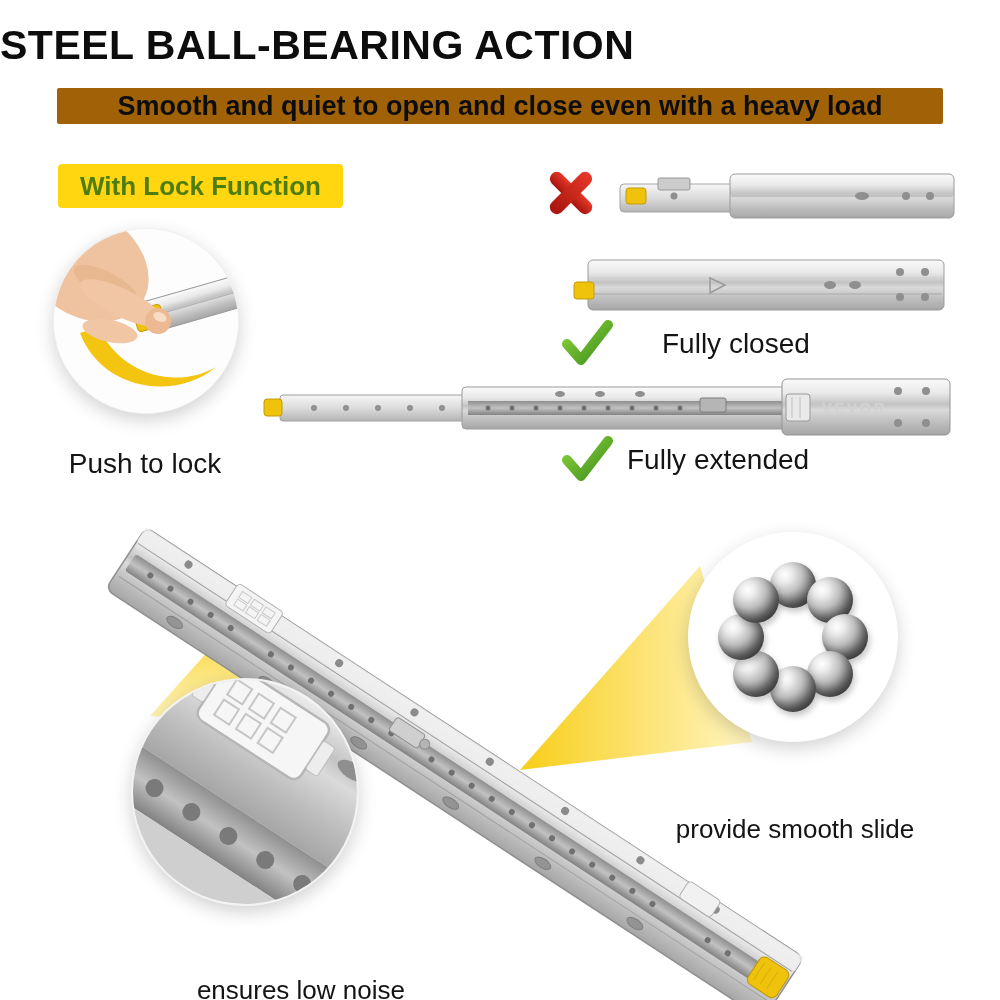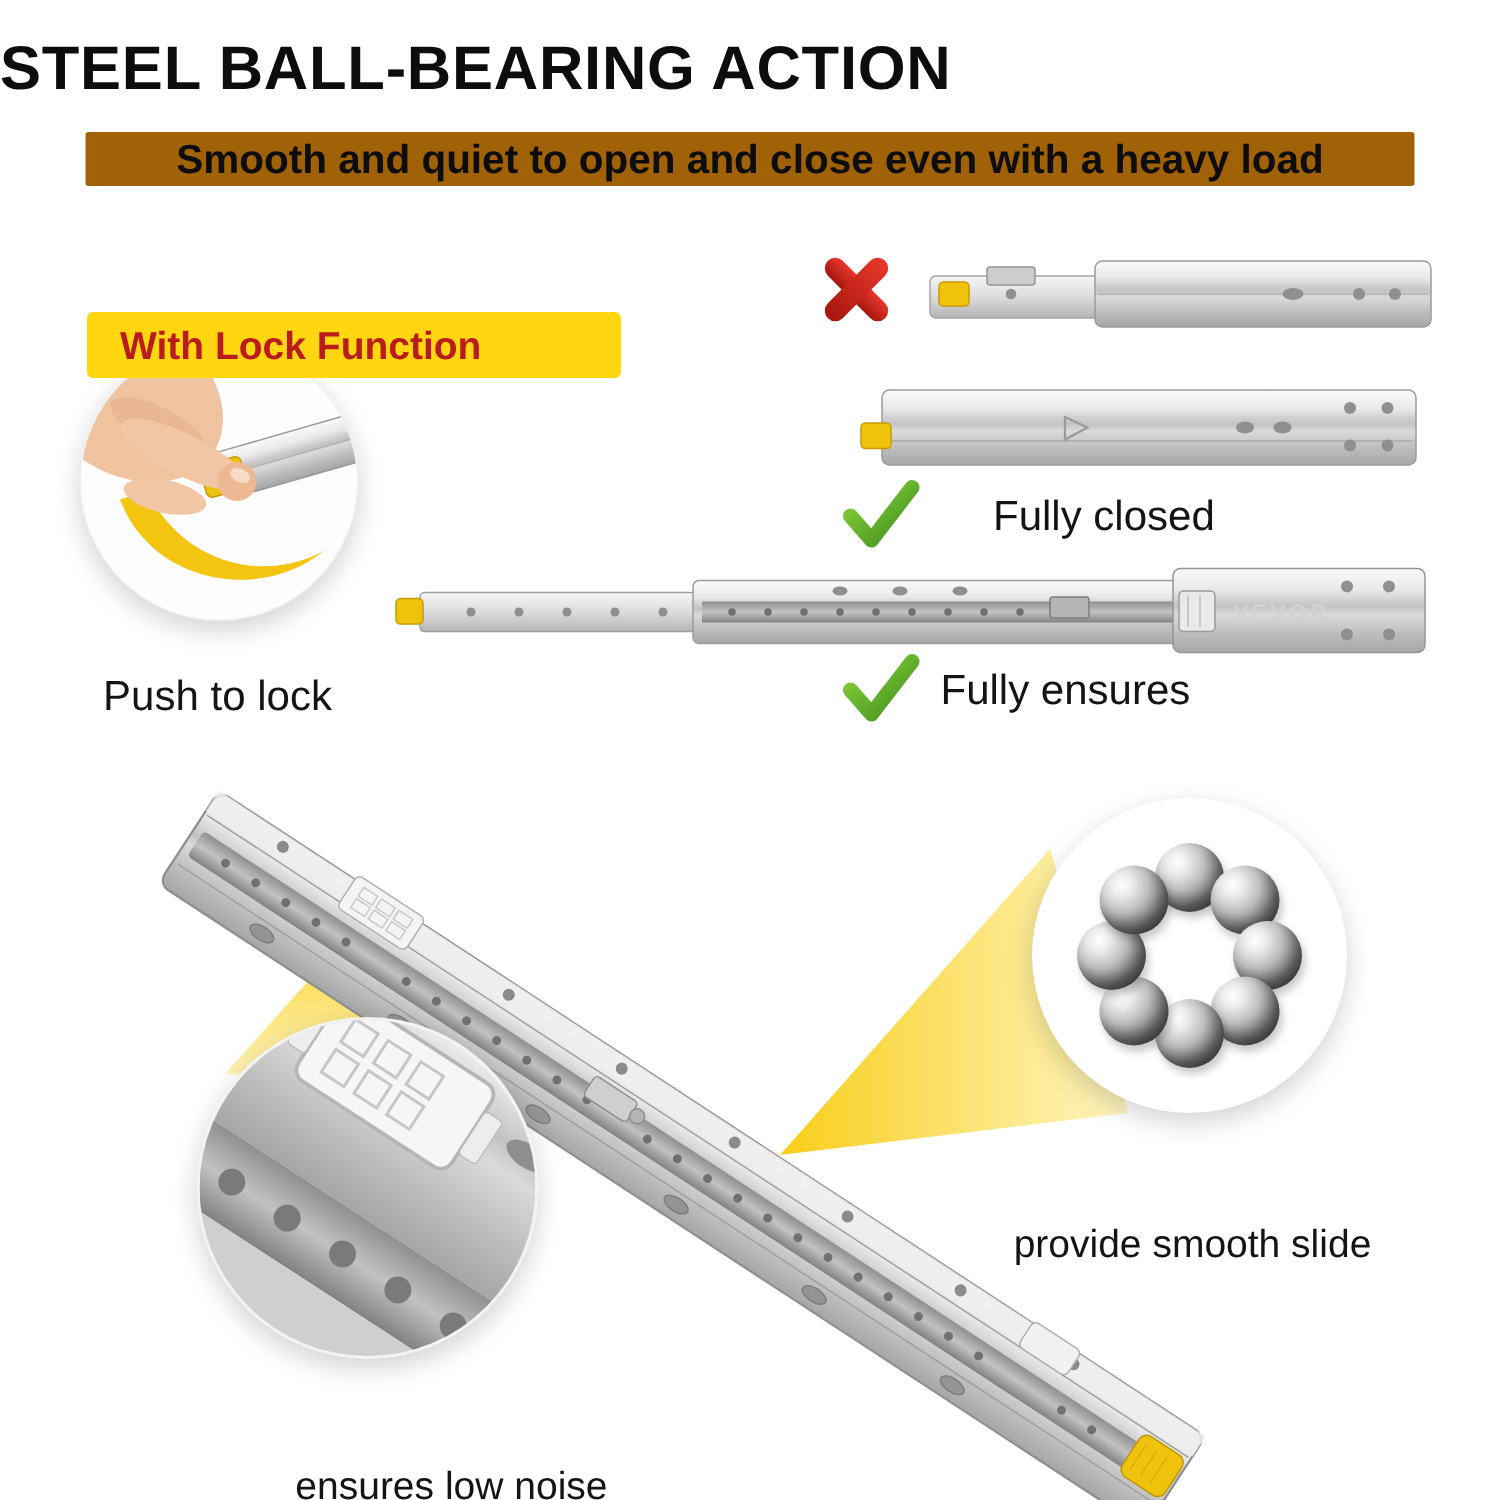--- a/index.html
+++ b/index.html
@@ -12,23 +12,23 @@
   #page-title{
     top:22px;left:0;width:1000px;
     font-size:41px;font-weight:800;letter-spacing:.5px;color:#0d0d0d;z-index:5;
   }
   #subtitle-banner{
     top:88px;left:57px;width:886px;height:36px;background:#a16207;
     display:flex;align-items:center;justify-content:center;
     font-size:27px;font-weight:700;color:#0d0d0d;border-radius:2px;z-index:5;
   }
   #lock-function-badge{
-    top:164px;left:58px;width:356px;height:44px;background:#FFD60F;
+    top:164px;left:58px;width:285px;height:44px;background:#FFD60F;
     display:flex;align-items:center;padding-left:22px;box-sizing:border-box;
-    font-size:26px;font-weight:700;color:#b91c1c;border-radius:4px;z-index:5;margin-top:44px;
+    font-size:26px;font-weight:700;color:#4d7c0f;border-radius:4px;z-index:5;
   }
   
   .cap-label{font-size:28px;color:#141414;z-index:6;}
   .bold-label{font-size:29px;font-weight:700;color:#0d0d0d;text-align:center;z-index:6;}
   .sub-label{font-size:26px;color:#141414;text-align:center;z-index:6;margin-top:34px;}
   #fully-closed-label{top:328px;left:627px;margin-left:35px;}
   #fully-extended-label{top:444px;left:627px;}
   #push-to-lock-label{top:448px;left:35px;width:220px;text-align:center;}
   #balls-title{top:742px;left:630px;width:330px;}
   #balls-subtitle{top:780px;left:630px;width:330px;}
@@ -176,21 +176,21 @@
     <text x="560" y="48" font-size="15" font-weight="bold" letter-spacing="2.5" fill="#d2d2d2">VEVOR</text>
     <circle cx="636" cy="26" r="4" fill="#8f8f8f"></circle>
       <circle cx="664" cy="26" r="4" fill="#8f8f8f"></circle>
     <circle cx="636" cy="58" r="4" fill="#8f8f8f"></circle>
       <circle cx="664" cy="58" r="4" fill="#8f8f8f"></circle>
   </svg>
 
   <svg class="abs" id="check-extended" width="54" height="50">
     <path d="M7 26 L21 42 L48 7" fill="none" stroke="url(#greenG)" stroke-width="10" stroke-linecap="round" stroke-linejoin="round"></path>
   </svg>
-  <div class="abs cap-label" id="fully-extended-label">Fully ensures</div>
+  <div class="abs cap-label" id="fully-extended-label">Fully extended</div>
 
   <div class="abs photo-circle" id="push-lock-photo">
     <svg width="184" height="184">
       <circle cx="92" cy="92" r="92" fill="#fdfdfd"></circle>
       <path d="M26,104 C48,162 122,172 162,138 C124,160 68,148 44,98 Z" fill="#F3C410"></path>
       <g transform="rotate(-16 130 80)">
         <rect x="92" y="62" width="100" height="32" rx="4" fill="url(#metalV)" stroke="#9a9a9a"></rect>
         <line x1="94" y1="78" x2="190" y2="78" stroke="#b0b0b0"></line>
         <rect x="80" y="68" width="28" height="22" rx="4" fill="#EFC20C" stroke="#C79B06"></rect>
       </g>

